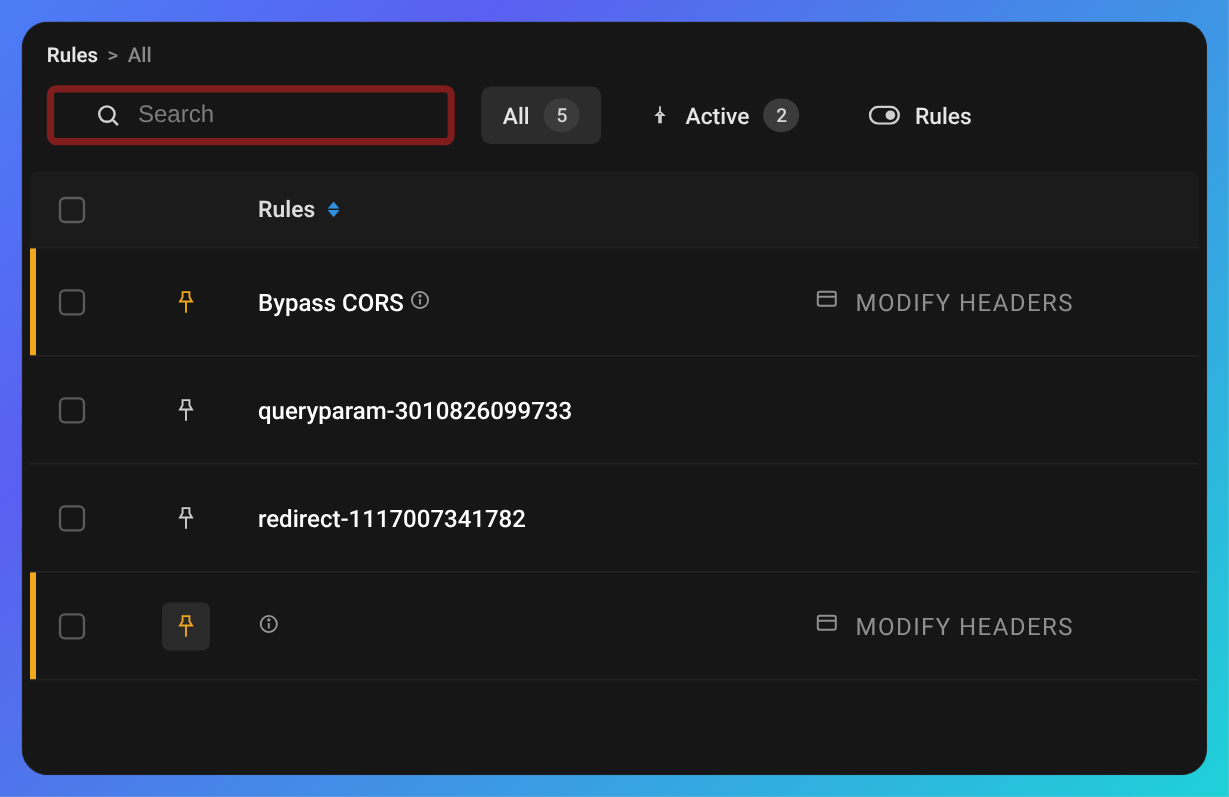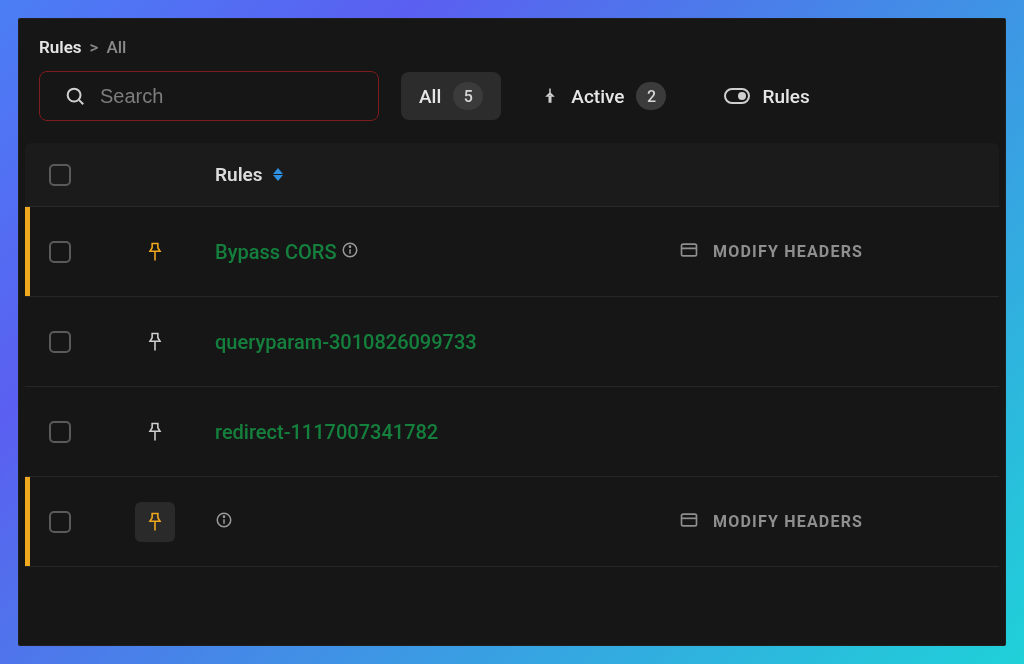--- a/index.html
+++ b/index.html
@@ -5,21 +5,21 @@
 * { box-sizing: border-box; margin: 0; padding: 0; }
 body {
   font-family: -apple-system, BlinkMacSystemFont, "Segoe UI", Roboto, sans-serif;
   background: linear-gradient(135deg, #4b7ef5 0%, #5a5ff0 25%, #1fd1d8 100%);
   width: 1024px;
   height: 664px;
   padding: 18px;
 }
 .panel {
   background: #161616;
-  border-radius: 2px;
+  border-radius: 22px;
   height: 100%;
   padding: 18px 0 0 0;
   overflow: hidden;
   border: 1px solid rgba(255,255,255,0.04);
 }
 .breadcrumb {
   display: flex;
   align-items: center;
   gap: 8px;
   color: #e6e6e6;
@@ -36,23 +36,23 @@
   align-items: center;
   gap: 22px;
   padding: 0 20px 22px 20px;
 }
 .search {
   display: flex;
   align-items: center;
   gap: 14px;
   width: 340px;
   height: 50px;
-  border: 1px solid #7f1d1d;
+  border: 6px solid #7f1d1d;
   border-radius: 8px;
-  padding: 0 24px;
+  padding: 0 34px;
 }
 .search input {
   background: transparent;
   border: none;
   outline: none;
   color: #cfcfcf;
   font-size: 20px;
   width: 100%;
 }
 .search input::placeholder { color: #7d7d7d; }
@@ -146,36 +146,36 @@
   width: 40px;
   height: 40px;
   border-radius: 6px;
   display: flex;
   align-items: center;
   justify-content: center;
   cursor: pointer;
 }
 .pin-btn.hover { background: #2a2a2a; }
 .rule-name {
-  color: #15803d;
+  color: #ffffff;
   font-size: 20px;
   font-weight: 500;
   display: flex;
   align-items: flex-start;
   gap: 4px;
   cursor: pointer;
 }
 .info-icn { color:#9a9a9a; }
 .type-cell {
   display: flex;
   align-items: center;
   gap: 14px;
   color: #8f8f8f;
-  font-size: 16px;
-  font-weight: 700;
+  font-size: 20px;
+  font-weight: 400;
   letter-spacing: 1.2px;
   text-transform: uppercase;
 }
 .type-cell .ticon { color:#8f8f8f; }
 </style>
 </head>
 <body>
 
 <div class="panel">
 

